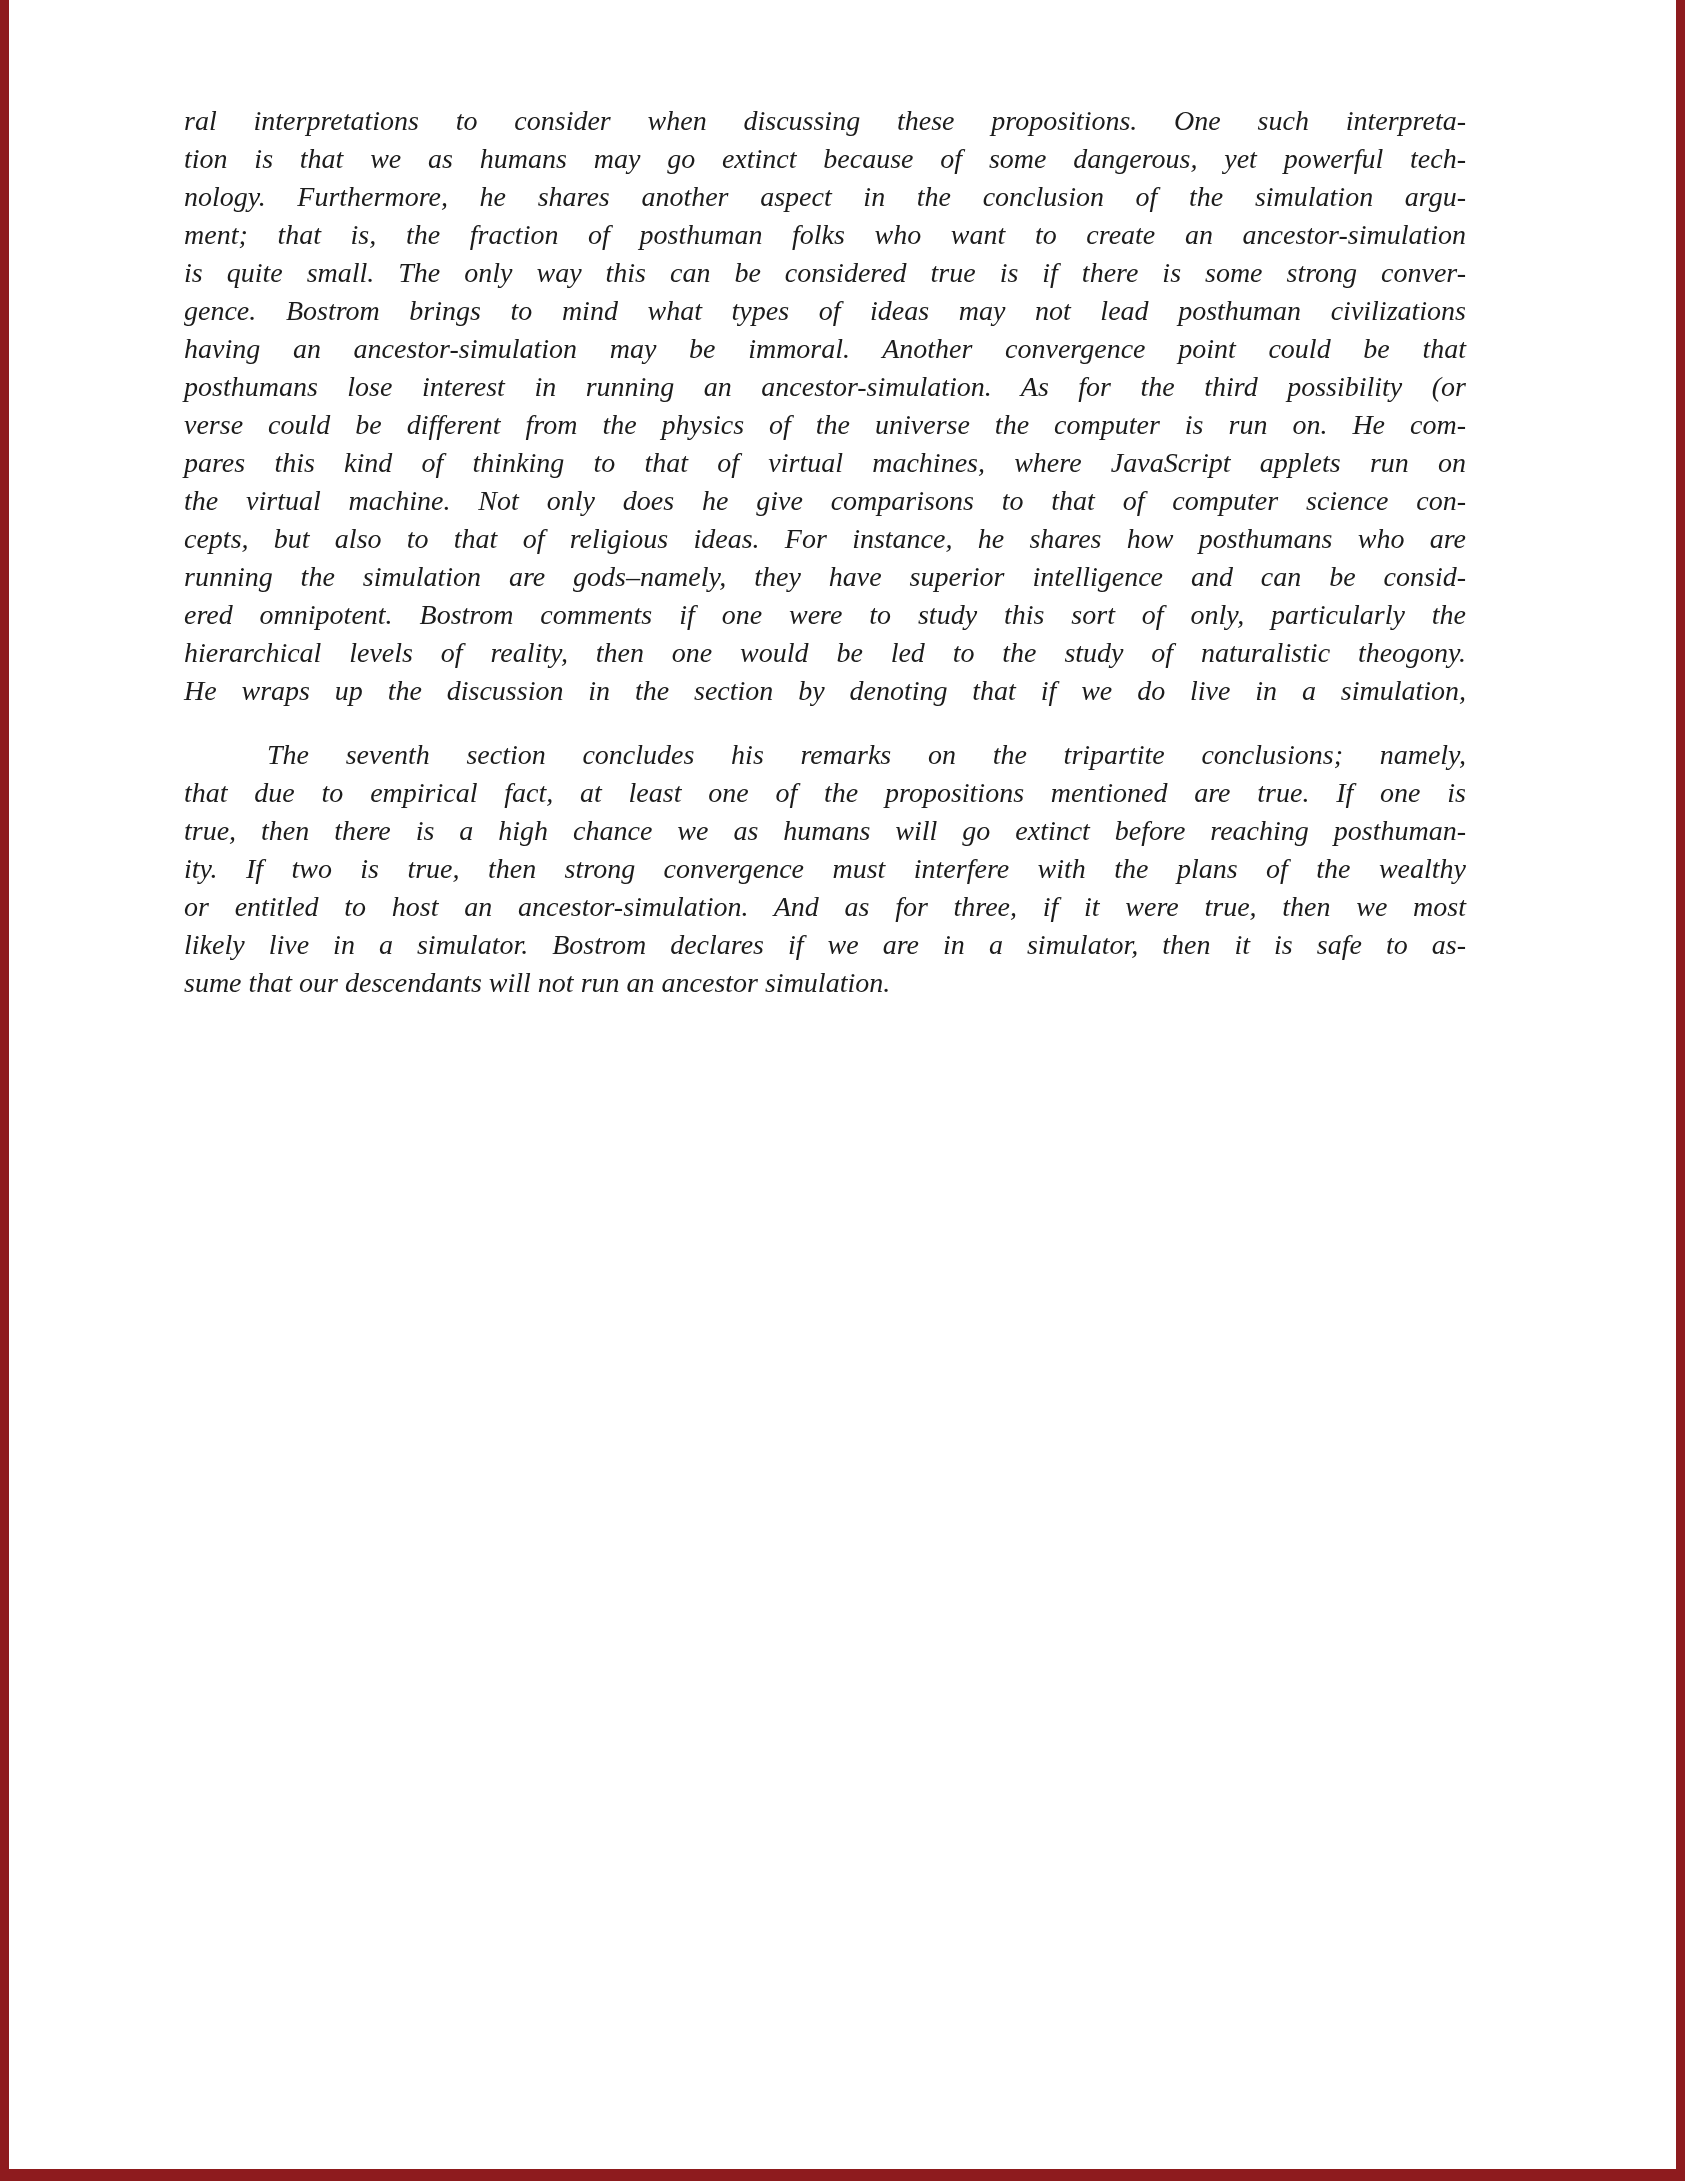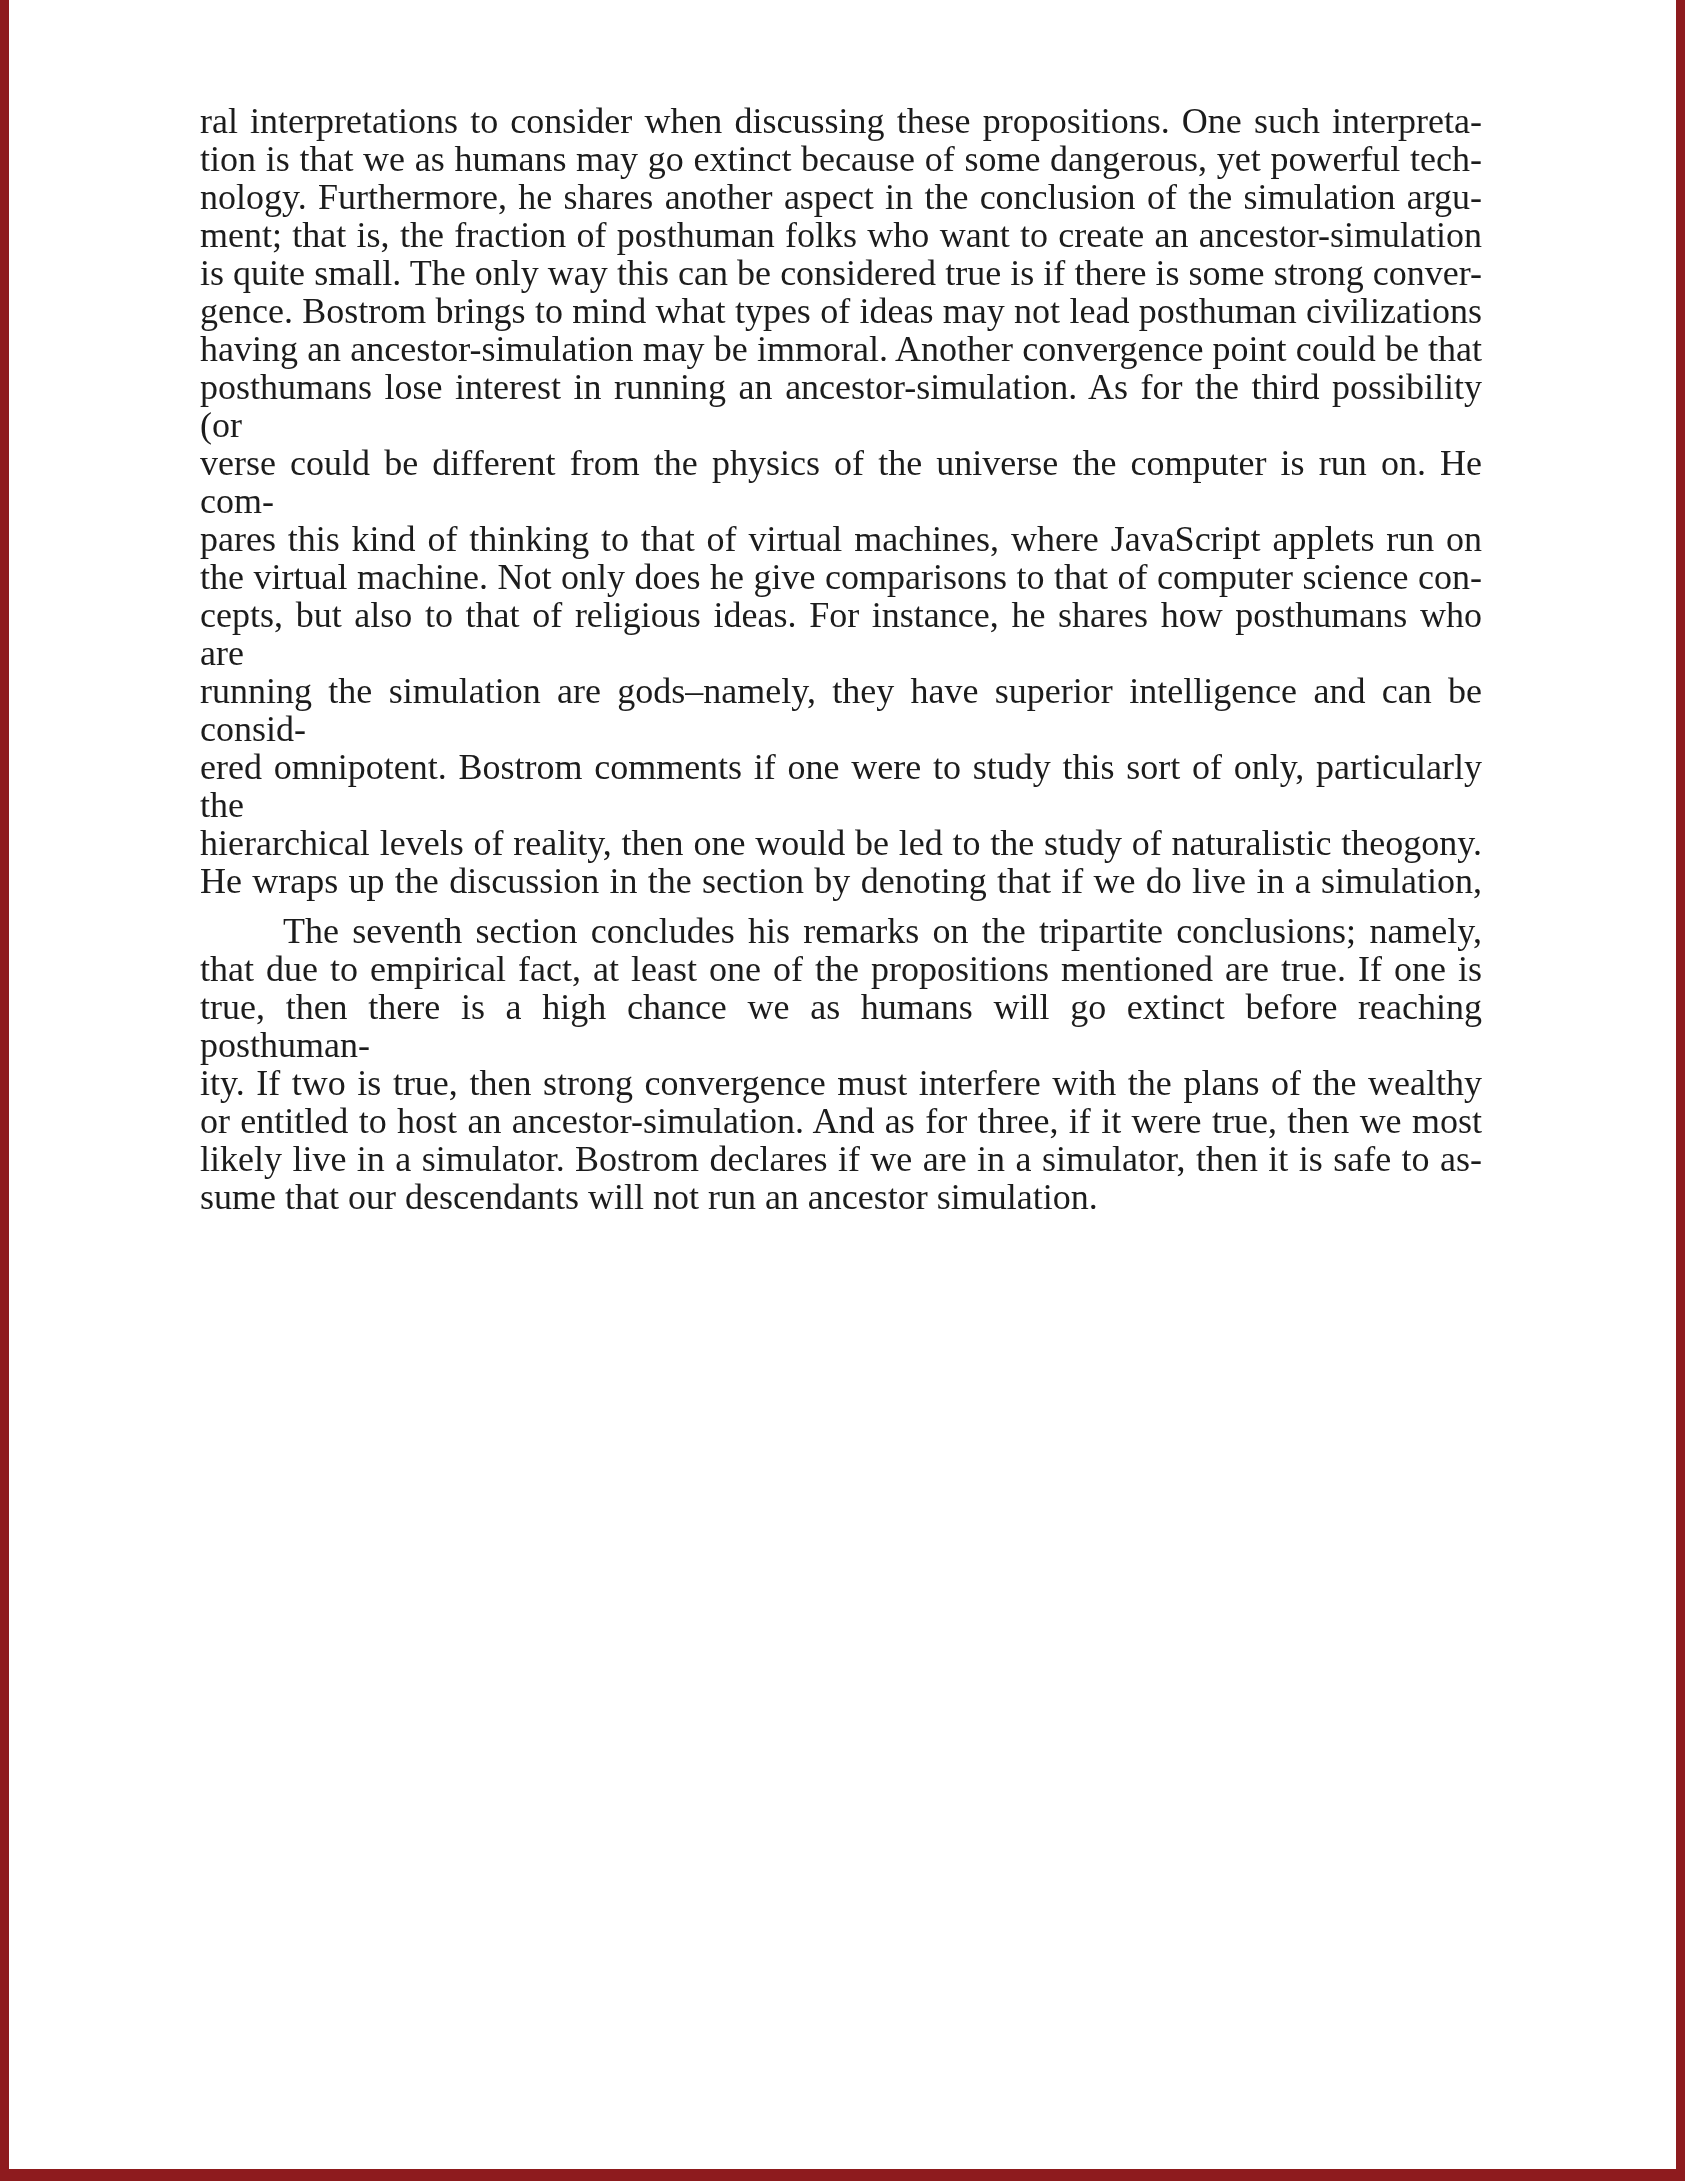--- a/index.html
+++ b/index.html
@@ -18,28 +18,29 @@
   .edge {
     position: absolute;
     z-index: 5;
   }
   .edge-left   { left: 0; top: 0; width: 8.8px; height: 2181px; }
   .edge-right  { right: 0; top: 0; width: 8.8px; height: 2181px; }
   .edge-bottom { left: 0; bottom: 0; width: 1685px; height: 12.3px; }
 
   .text-block {
     position: absolute;
-    left: 200px;
+    left: 184px;
     top: 102px;
     width: 1282px;
-    font-size: 36px;
+    font-size: 28px;
     line-height: 38px;
+    font-style: italic;
   }
   .paragraph + .paragraph {
-    margin-top: 12px;
+    margin-top: 26px;
   }
   .line {
     text-align: justify;
     text-align-last: justify;
     white-space: normal;
   }
   .line.last {
     text-align-last: left;
   }
   .line.indented {

